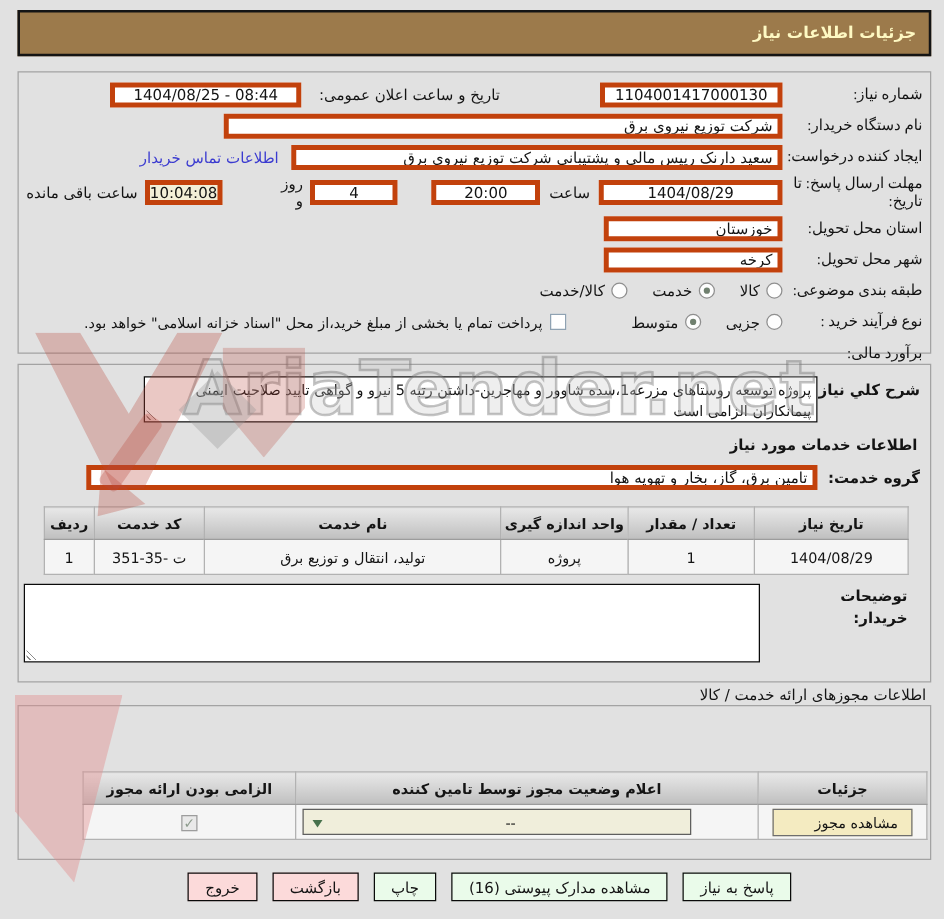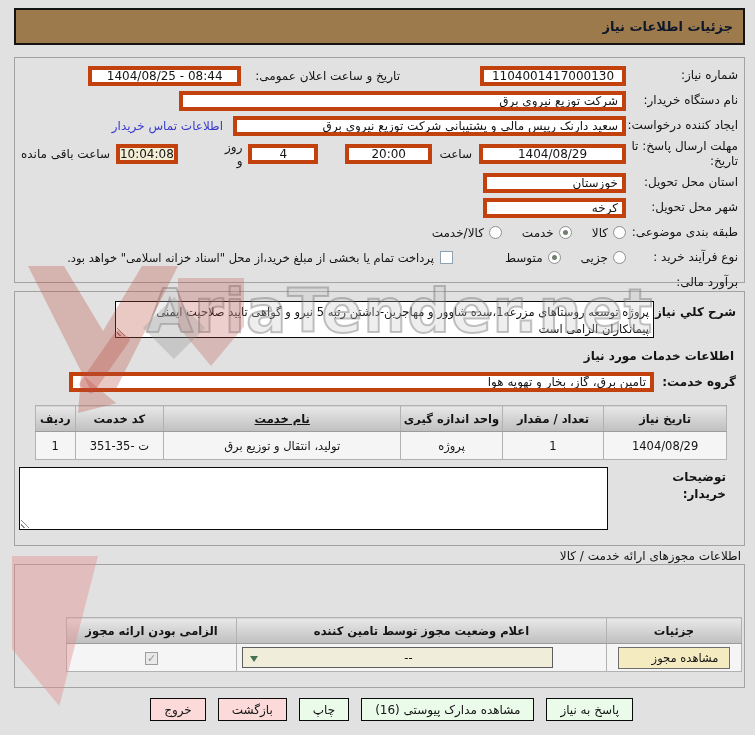--- a/index.html
+++ b/index.html
@@ -4,31 +4,31 @@
 <style>
   * { margin:0; padding:0; box-sizing:border-box; }
   html,body { width:755px; height:735px; }
   body {
     position:relative; background:#e1e1e1; overflow:hidden;
     font-family:"DejaVu Sans", sans-serif; font-size:12px; color:#141414; direction:rtl;
   }
   
   .titlebar {
     position:absolute; top:8px; right:10px; width:731px; height:37px;
-    background:#9c7a4b; border:2px solid #141414; color:#0f172a;
+    background:#9c7a4b; border:2px solid #141414; color:#fef9c3;
     font-weight:bold; font-size:13px; display:flex; align-items:center; padding:0 10px;
   }
   
   .panel { position:absolute; right:10px; width:731px; border:1px solid #a3a3a3; }
   #panel-main { top:57px;  height:226px; padding:4px 6px; }
   #panel-desc { top:291px; height:255px; padding:0 4px; }
   #panel-lic  { top:564px; height:124px; }
   
   .frow { display:flex; align-items:center; margin:2px 0; min-height:23px; }
-  .lbl  { width:112px; flex:none; padding-left:4px; line-height:1.25; }
+  .lbl  { width:112px; flex:none; padding-left:4px; line-height:1.25;font-family:Liberation Serif, serif; }
   .lbl.nowrap { white-space:nowrap; }
   .inp {
     background:#fff; border:4px solid #c2410c; height:20px;
     display:flex; align-items:center; padding:0 4px; overflow:hidden; white-space:nowrap;
   }
   .center { justify-content:center; }
   .ltr { direction:ltr; }
   .cream { background:#f3efd7; }
   .link { color:#3b3bd0; cursor:pointer; white-space:nowrap; }
   .sp { flex:none; }
@@ -218,21 +218,21 @@
     <span class="dlabel">گروه خدمت:</span>
     <div class="inp" id="group-input">تامین برق، گاز، بخار و تهویه هوا</div>
   </div>
 
   <table id="services-table">
     <tbody>
         <tr>
       <th style="width:115px;">تاریخ نیاز</th>
       <th style="width:95px;">تعداد / مقدار</th>
       <th style="width:95px;">واحد اندازه گیری</th>
-      <th style="width:222px;text-decoration:underline;">نام خدمت</th>
+      <th style="width:222px;">نام خدمت</th>
       <th style="width:83px;">کد خدمت</th>
       <th style="width:37px;">ردیف</th>
     </tr>
     <tr>
       <td class="ltr">1404/08/29</td>
       <td>1</td>
       <td>پروژه</td>
       <td>تولید، انتقال و توزیع برق</td>
       <td class="ltr">351-35- ت</td>
       <td>1</td>

